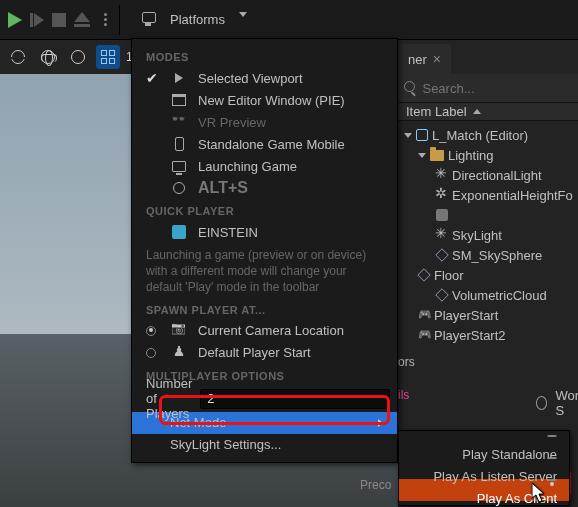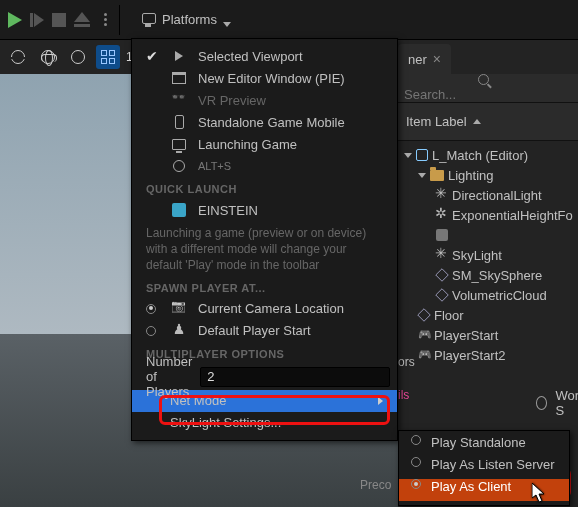--- a/index.html
+++ b/index.html
@@ -12,21 +12,21 @@
   .step{display:flex;gap:1px;align-items:center;}
   .step .bar{width:3px;height:14px;background:#555;}
   .step .tri-s{border-width:7px 0 7px 10px;border-color:transparent transparent transparent #555;}
   .stop{width:14px;height:14px;background:#555;}
   .eject{display:flex;flex-direction:column;align-items:center;gap:2px;}
   .eject .tri-u{border-width:0 8px 10px 8px;border-color:transparent transparent #555 transparent;}
   .eject .bar{width:16px;height:3px;background:#555;}
   .vdots{display:flex;flex-direction:column;gap:2px;margin-left:6px;}
   .vdots span{width:3px;height:3px;background:#888;border-radius:50%;}
   .divider-v{width:1px;height:30px;background:#000;margin:0 12px;}
-  .platforms-btn{display:flex;align-items:flex-end;gap:6px;padding:4px 8px;border-radius:3px;}
+  .platforms-btn{display:flex;align-items:flex-start;gap:14px;padding:4px 8px;border-radius:3px;}
   .plat-icon{width:16px;height:14px;position:relative;}
   .plat-icon::before{content:"";position:absolute;width:12px;height:9px;border:1px solid #aaa;border-radius:2px;top:0;left:2px;}
   .plat-icon::after{content:"";position:absolute;width:6px;height:3px;background:#aaa;bottom:0;left:5px;}
   .chev{width:0;height:0;border-width:5px 4px 0 4px;border-style:solid;border-color:#aaa transparent transparent transparent;}
   
   .secbar{height:34px;background:#232323;display:flex;align-items:center;padding:0 6px;gap:6px;}
   .icon-btn{width:24px;height:24px;display:flex;align-items:center;justify-content:center;border-radius:3px;}
   .icon-btn.sel{background:#0e4c8a;}
   .circ{width:14px;height:14px;border:1.5px solid #ccc;border-radius:50%;position:relative;}
   .circ.cut::after{content:"";position:absolute;width:18px;height:1.5px;background:#232323;top:6px;left:-2px;}
@@ -37,26 +37,26 @@
   .grid-ic .a{top:0;left:0;} .grid-ic .b{top:0;right:0;} .grid-ic .c{bottom:0;left:0;} .grid-ic .d{bottom:0;right:0;}
   .ten{font-size:12px;color:#ddd;}
   
   .right-pane{position:absolute;right:0;top:40px;width:180px;height:467px;background:#232323;}
   .tabs-row{height:34px;display:flex;align-items:flex-end;}
   .tab{height:30px;display:flex;align-items:center;gap:6px;padding:0 10px;background:#1b1b1b;border-top-left-radius:4px;border-top-right-radius:4px;margin-right:2px;}
   .tab.active{background:#2b2b2b;}
   .tab .x{color:#888;font-size:14px;}
   .wp-ic{width:14px;height:14px;border:1.5px solid #9ac;position:relative;}
   .wp-ic::after{content:"";position:absolute;width:5px;height:5px;border:1.5px solid #9ac;top:-4px;right:-4px;background:#232323;}
-  .search-row{height:28px;display:flex;align-items:center;padding:0 6px;background:#2b2b2b;margin-top:0;flex-direction:column;}
+  .search-row{height:28px;display:flex;align-items:center;padding:0 6px;background:#2b2b2b;margin-top:0;}
   .mag{width:14px;height:14px;position:relative;margin-right:6px;}
   .mag::before{content:"";position:absolute;width:9px;height:9px;border:1.5px solid #888;border-radius:50%;}
   .mag::after{content:"";position:absolute;width:5px;height:1.5px;background:#888;transform:rotate(45deg);bottom:1px;right:0;}
   .search-in{background:transparent;border:none;color:#ccc;width:100%;outline:none;}
-  .hdr-row{height:39px;background:#2b2b2b;display:flex;align-items:center;padding:0 8px;border-top:1px solid #111;border-bottom:1px solid #111;}
+  .hdr-row{height:19px;background:#2b2b2b;display:flex;align-items:center;padding:0 8px;border-top:1px solid #111;border-bottom:1px solid #111;}
   .sort-up{width:0;height:0;border-width:0 4px 5px 4px;border-style:solid;border-color:transparent transparent #aaa transparent;margin-left:6px;}
   .tree{padding:4px 0;}
   .tree-row{height:20px;display:flex;align-items:center;gap:4px;padding-left:6px;white-space:nowrap;overflow:hidden;}
   .arr{width:0;height:0;border-style:solid;}
   .arr.down{border-width:5px 4px 0 4px;border-color:#aaa transparent transparent transparent;}
   .pad1{padding-left:20px;} .pad2{padding-left:38px;}
   .folder{width:14px;height:11px;background:#c89b4a;border-radius:1px;position:relative;}
   .folder::before{content:"";position:absolute;width:6px;height:3px;background:#c89b4a;top:-3px;left:0;border-radius:1px 1px 0 0;}
   .world-ic{width:12px;height:12px;border:1.5px solid #8cf;border-radius:2px;}
   .dot-ic{width:12px;height:12px;background:#777;border-radius:2px;}
@@ -69,21 +69,21 @@
   .globe-s{width:14px;height:14px;border:1.5px solid #999;border-radius:50%;margin-right:4px;}
   
   .viewport{position:absolute;left:0;top:74px;width:398px;height:433px;background:linear-gradient(#8fa3b0 0%, #aeb9c1 60%, #5a6166 60%, #3a4042 100%);}
   
   .play-menu{position:absolute;left:131px;top:38px;width:267px;background:#1b1b1b;border:1px solid #000;box-shadow:2px 2px 6px rgba(0,0,0,.6);padding:6px 0;}
   .sec-head{padding:6px 14px 4px;color:#666;font-size:11px;font-weight:600;letter-spacing:.5px;}
   .mi{height:22px;display:flex;align-items:center;padding:0 14px;gap:10px;}
   .mi .chk{width:14px;color:#ddd;font-size:14px;}
   .mi .mi-icon{width:18px;display:flex;justify-content:center;}
   .mi .lbl{flex:1;}
-  .mi .sc{color:#777;font-size:11px;}
+  .mi .sc{color:#777;font-size:16px;font-weight:bold;}
   .mi.dim .lbl{color:#666;}
   .radio{width:10px;height:10px;border:1.5px solid #888;border-radius:50%;position:relative;}
   .radio.on::after{content:"";position:absolute;width:4px;height:4px;background:#ccc;border-radius:50%;top:1.5px;left:1.5px;}
   .desc{padding:4px 14px 2px;color:#666;font-size:12px;line-height:1.35;}
   .field-row{height:26px;display:flex;align-items:center;padding:0 10px;gap:8px;margin:0 4px;}
   .field-row .lbl{width:110px;}
   .num-in{flex:1;height:20px;background:#0c0c0c;border:1px solid #000;border-radius:2px;color:#ddd;padding:0 6px;}
   .hl-red{position:absolute;border:3px solid #e11;border-radius:6px;pointer-events:none;}
   .mi.hover{background:#2b72d9;color:#fff;}
   .mi .sub-arr{width:0;height:0;border-width:4px 0 4px 5px;border-style:solid;border-color:transparent transparent transparent #ccc;}
@@ -94,21 +94,21 @@
   .mob-ic{width:9px;height:14px;border:1.5px solid #aaa;border-radius:2px;}
   .mon-ic{width:14px;height:11px;border:1.5px solid #aaa;border-radius:1px;position:relative;}
   .mon-ic::after{content:"";position:absolute;width:6px;height:2px;background:#aaa;bottom:-4px;left:2.5px;}
   .sim-ic{width:12px;height:12px;border:1.5px solid #aaa;border-radius:50%;position:relative;}
   .sim-ic::after{content:"";position:absolute;width:0;height:0;border-width:3px 0 3px 5px;border-color:transparent transparent transparent #aaa;top:2px;left:3px;}
   .ein-ic{width:14px;height:14px;background:#3aa5c8;border-radius:2px;}
   .cam-ic::before{content:"📷";font-size:12px;position:relative;top:-3px;filter:grayscale(1);}
   .pawn-ic::before{content:"♟";font-size:14px;color:#bbb;position:relative;top:-2px;}
   
   .submenu{position:absolute;left:398px;top:430px;width:172px;background:#1b1b1b;border:1px solid #000;box-shadow:2px 2px 6px rgba(0,0,0,.6);padding:4px 0;}
-  .smi{height:22px;display:flex;align-items:flex-start;padding:0 12px;gap:10px;}
+  .smi{height:22px;display:flex;align-items:flex-end;padding:0 12px;gap:10px;flex-direction:column;}
   .smi.sel{background:#c2410c;}
   .smi.sel .lbl{color:#fff;}
   .cursor{position:absolute;width:14px;height:20px;pointer-events:none;}
   .cursor svg{filter:drop-shadow(0 0 1px #000);}
   .precog{position:absolute;left:360px;top:478px;color:#888;font-size:12px;}
   .ors{position:absolute;left:398px;top:355px;color:#bbb;font-size:12px;}
   .ils{position:absolute;left:398px;top:388px;color:#ec4899;font-size:12px;}
   .worlds{position:absolute;left:536px;top:388px;color:#bbb;font-size:12px;display:flex;align-items:center;gap:4px;}
 </style>
 </head>
@@ -201,27 +201,27 @@
         <div class="dot-ic"></div>
       </div>
     <div class="tree-row pad2">
         <div class="sun-ic"></div>
         <span>SkyLight</span>
       </div>
     <div class="tree-row pad2">
         <div class="cube-ic"></div>
         <span>SM_SkySphere</span>
       </div>
-    <div class="tree-row pad2">
-        <div class="cube-ic"></div>
-        <span>VolumetricCloud</span>
-      </div>
     <div class="tree-row pad1">
         <div class="cube-ic"></div>
         <span>Floor</span>
+      </div>
+    <div class="tree-row pad2">
+        <div class="cube-ic"></div>
+        <span>VolumetricCloud</span>
       </div>
     <div class="tree-row pad1">
         <div class="ctrl-ic"></div>
         <span>PlayerStart</span>
       </div>
     <div class="tree-row pad1">
         <div class="ctrl-ic"></div>
         <span>PlayerStart2</span>
       </div>
   </div>
@@ -229,20 +229,21 @@
 
 <span class="ors">ors</span>
 <span class="ils">ils</span>
 <span class="worlds">
     <div class="globe-s"></div>
     <span>World S</span>
   </span>
 <span class="precog">Preco</span>
 
 <div class="play-menu">
+  <div class="sec-head">MODES</div>
   <div class="mi">
       <span class="chk">✔</span>
       <span class="mi-icon">
         <div class="tri play-small"></div>
       </span>
       <span class="lbl">Selected Viewport</span>
     </div>
   <div class="mi">
       <span class="chk"></span>
       <span class="mi-icon">
@@ -269,21 +270,21 @@
       </span>
       <span class="lbl">Launching Game</span>
     </div>
   <div class="mi">
       <span class="chk"></span>
       <span class="mi-icon">
         <div class="sim-ic"></div>
       </span>
       <span class="sc">ALT+S</span>
     </div>
-  <div class="sec-head">QUICK LAUNCH</div>
+  <div class="sec-head">QUICK PLAYER</div>
   <div class="mi">
       <span class="chk"></span>
       <span class="mi-icon">
         <div class="ein-ic"></div>
       </span>
       <span class="lbl">EINSTEIN</span>
     </div>
   <div class="desc">Launching a game (preview or on device) with a different mode will change your default 'Play' mode in the toolbar</div>
   <div class="sec-head">SPAWN PLAYER AT...</div>
   <div class="mi">

